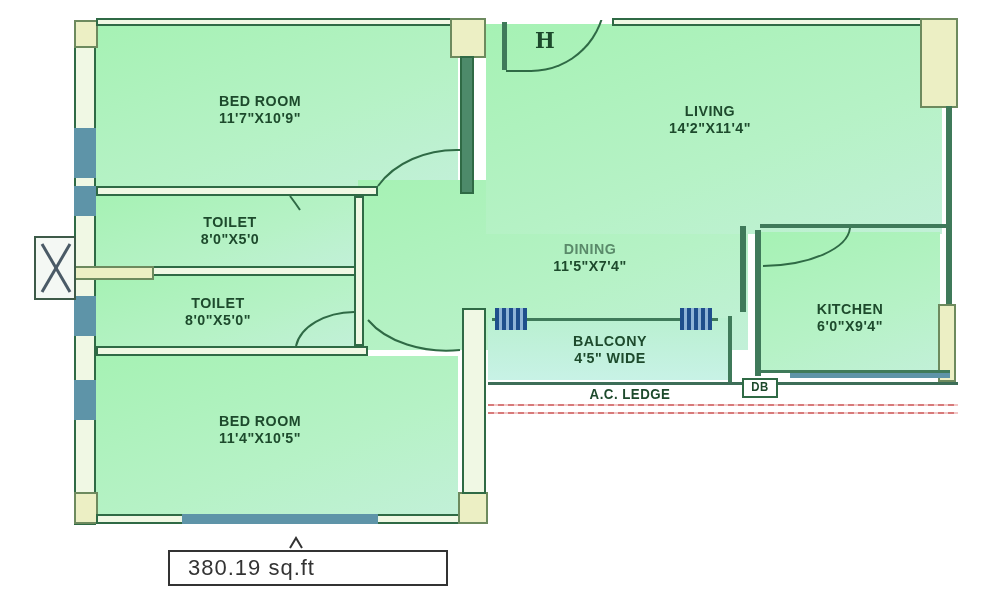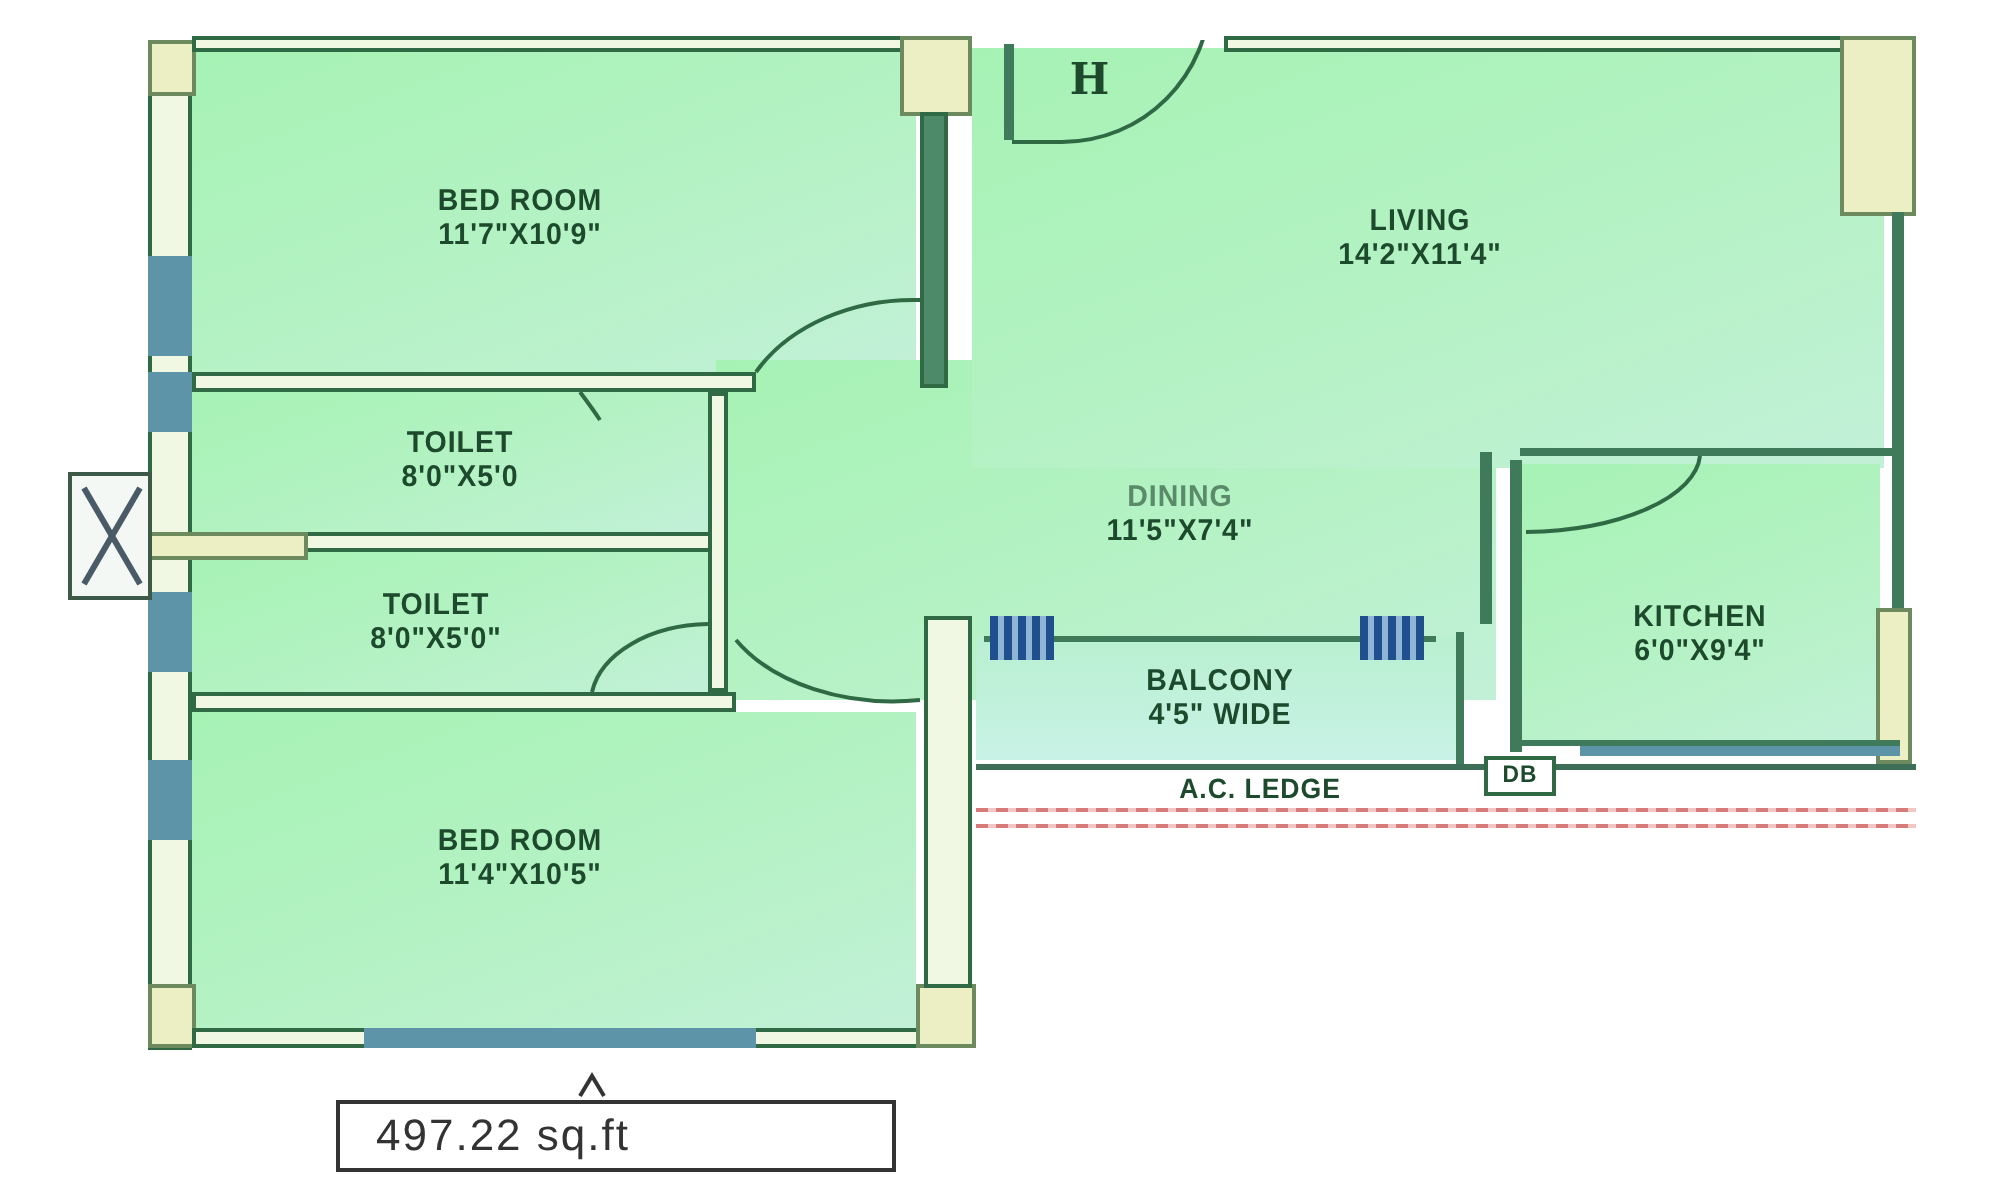--- a/index.html
+++ b/index.html
@@ -149,14 +149,14 @@
   </div>
   <div class="label" style="left:510px; top:332px; width:200px;">
     <div>BALCONY</div>
     <div>4'5" WIDE</div>
   </div>
   <div class="label" style="left:160px; top:412px; width:200px;">
     <div>BED ROOM</div>
     <div>11'4"X10'5"</div>
   </div>
 
-  <div class="area-box">497.22 sq.ft</div>
+  <div class="area-box">380.19 sq.ft</div>
 </div>
 
 </body></html>

